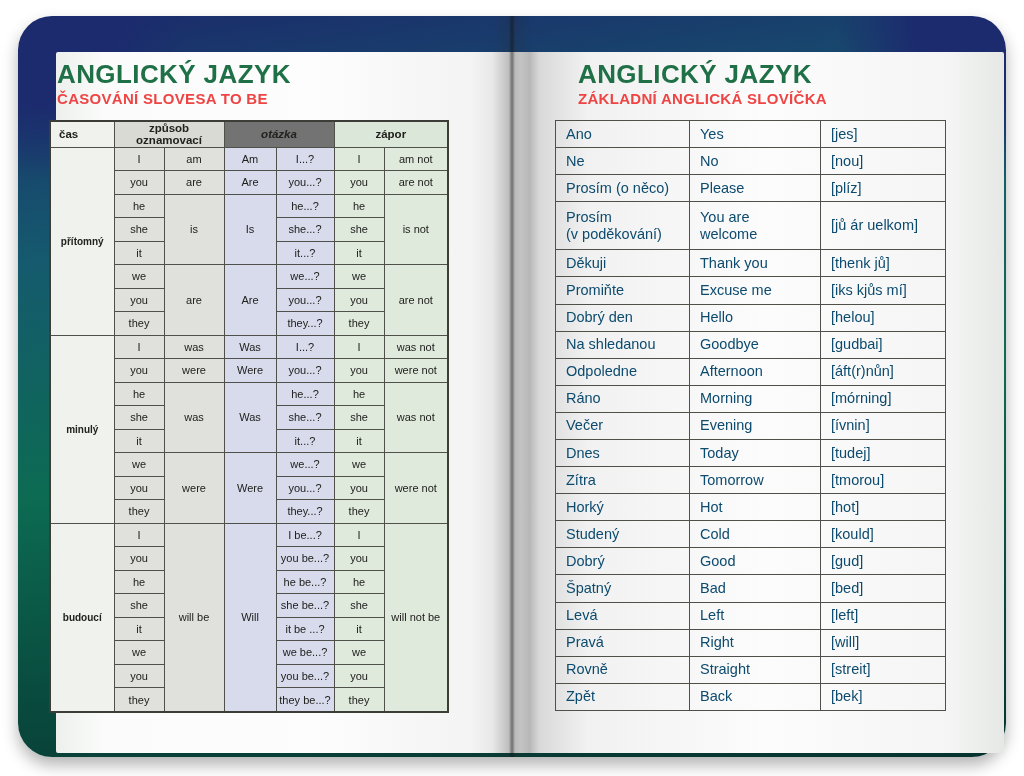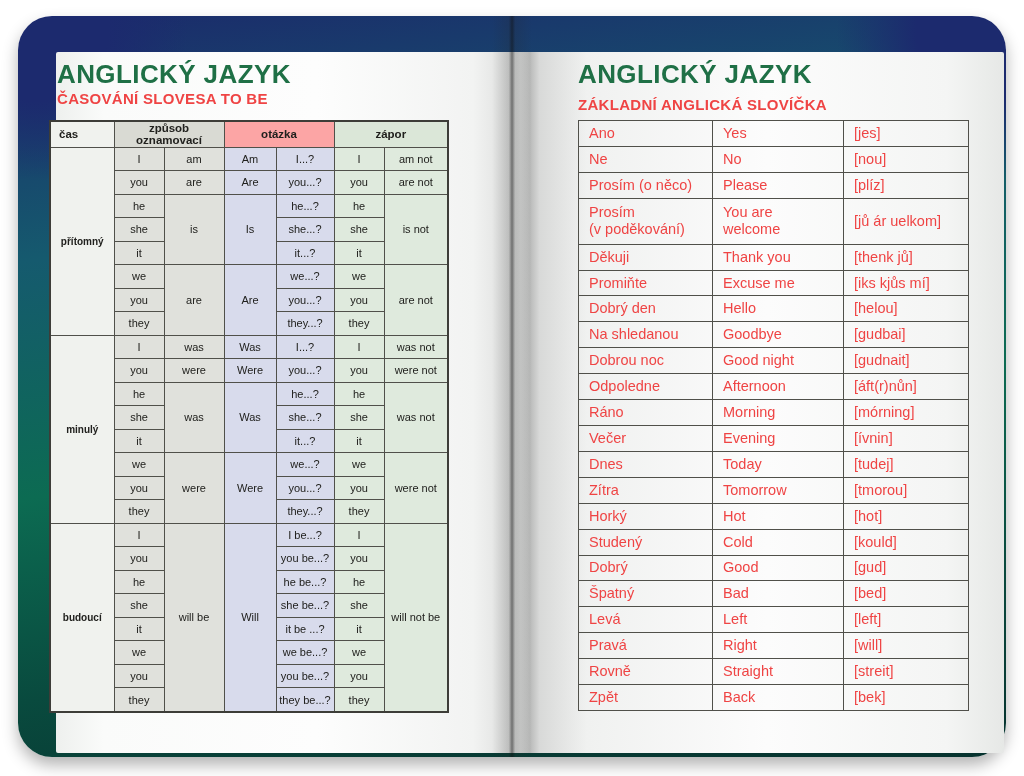--- a/index.html
+++ b/index.html
@@ -38,47 +38,47 @@
     position:absolute;font-weight:bold;color:#1f7046;font-size:26px;
     letter-spacing:.4px;line-height:23px;white-space:nowrap;
   }
   .page-subtitle{
     position:absolute;font-weight:bold;color:#ef4444;font-size:15px;
     letter-spacing:.3px;line-height:18px;white-space:nowrap;
   }
   #left-title{left:57px;top:63px;}
   #left-subtitle{left:57px;top:90px;}
   #right-title{left:578px;top:63px;}
-  #right-subtitle{left:578px;top:96px;}
+  #right-subtitle{left:578px;top:90px;}
 
   table{border-collapse:collapse;table-layout:fixed;}
   td{border:1px solid #50504a;overflow:hidden;}
 
   
   #conj-table{
     position:absolute;left:49px;top:120px;width:398px;height:593px;
     font-size:11px;color:#21211e;
   }
   #conj-table td{text-align:center;padding:0 1px;}
   #conj-table{border:2px solid #3d3d38;}
   #conj-table thead tr{height:26px;}
   #conj-table thead td{font-weight:bold;font-size:11.5px;margin-left:23px;}
   td.h-cas{background:#f0f2ee;text-align:left !important;padding-left:8px !important;}
   td.h-state{background:#d9dad3;}
-  td.h-quest{background:#fca5a5;}
+  td.h-quest{background:#737373;font-style:italic;}
   td.h-neg{background:#dbe7d8;}
   td.tense{background:#f0f2ee;font-weight:bold;font-size:10px;}
   td.subj,td.verb{background:#e0e1dc;}
   td.qverb,td.qsubj{background:#d8dbec;}
   td.nsubj,td.nverb{background:#dfeadd;}
 
   
   #vocab-table{
-    position:absolute;left:578px;top:120px;width:390px;height:591px;
-    font-size:14.5px;color:#ef4444;border:1.5px solid #4a4a45;
+    position:absolute;left:555px;top:120px;width:390px;height:591px;
+    font-size:14.5px;color:#0c4a6e;border:1.5px solid #4a4a45;
   }
   #vocab-table td{
     text-align:left;padding:2px 10px;white-space:pre-line;line-height:17px;
     vertical-align:middle;background:transparent;
   }
 </style>
 </head>
 <body>
 
 <div class="book">
@@ -309,25 +309,20 @@
         <td class="cz">Dobrý den</td>
         <td class="en">Hello</td>
         <td class="pron">[helou]</td>
       </tr>
       <tr>
         <td class="cz">Na shledanou</td>
         <td class="en">Goodbye</td>
         <td class="pron">[gudbai]</td>
       </tr>
       <tr>
-        <td class="cz">Dobrou noc</td>
-        <td class="en">Good night</td>
-        <td class="pron">[gudnait]</td>
-      </tr>
-      <tr>
         <td class="cz">Odpoledne</td>
         <td class="en">Afternoon</td>
         <td class="pron">[áft(r)nůn]</td>
       </tr>
       <tr>
         <td class="cz">Ráno</td>
         <td class="en">Morning</td>
         <td class="pron">[mórning]</td>
       </tr>
       <tr>

